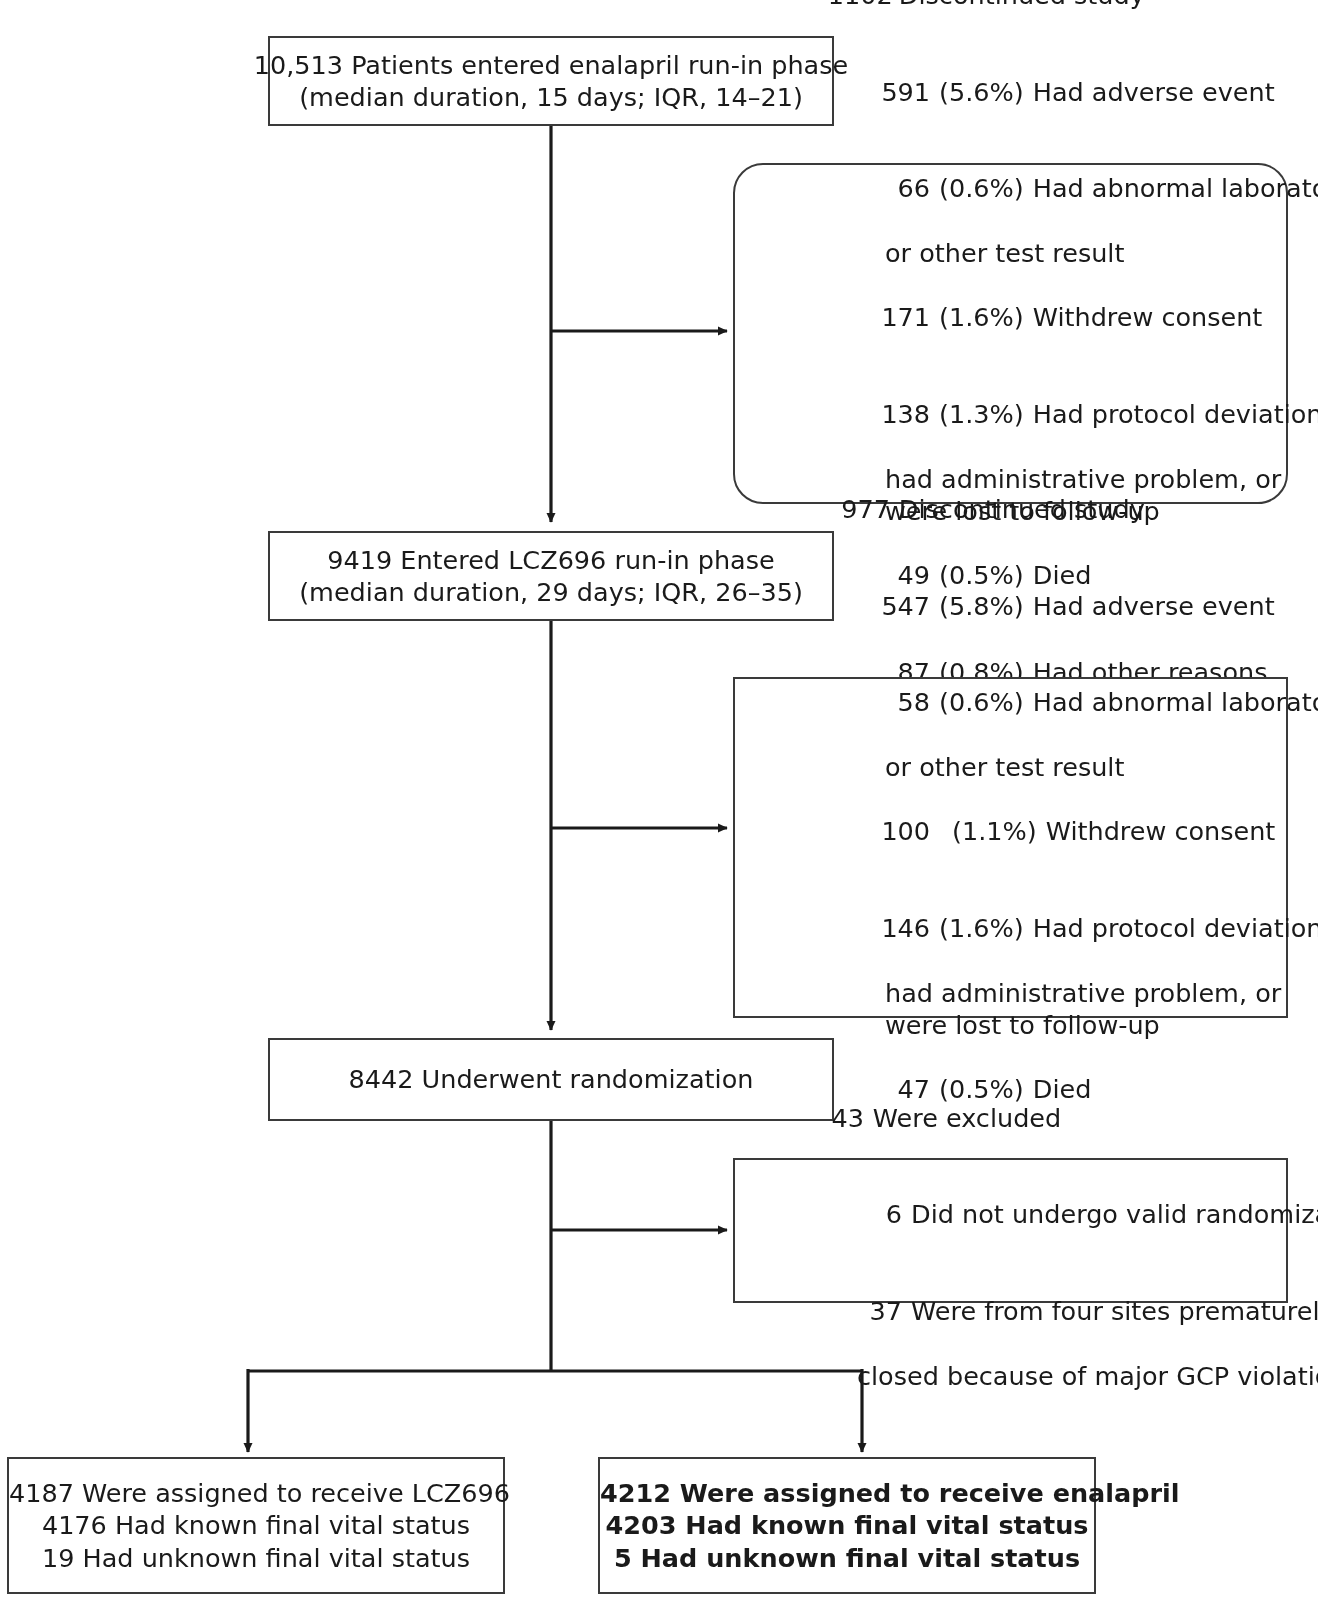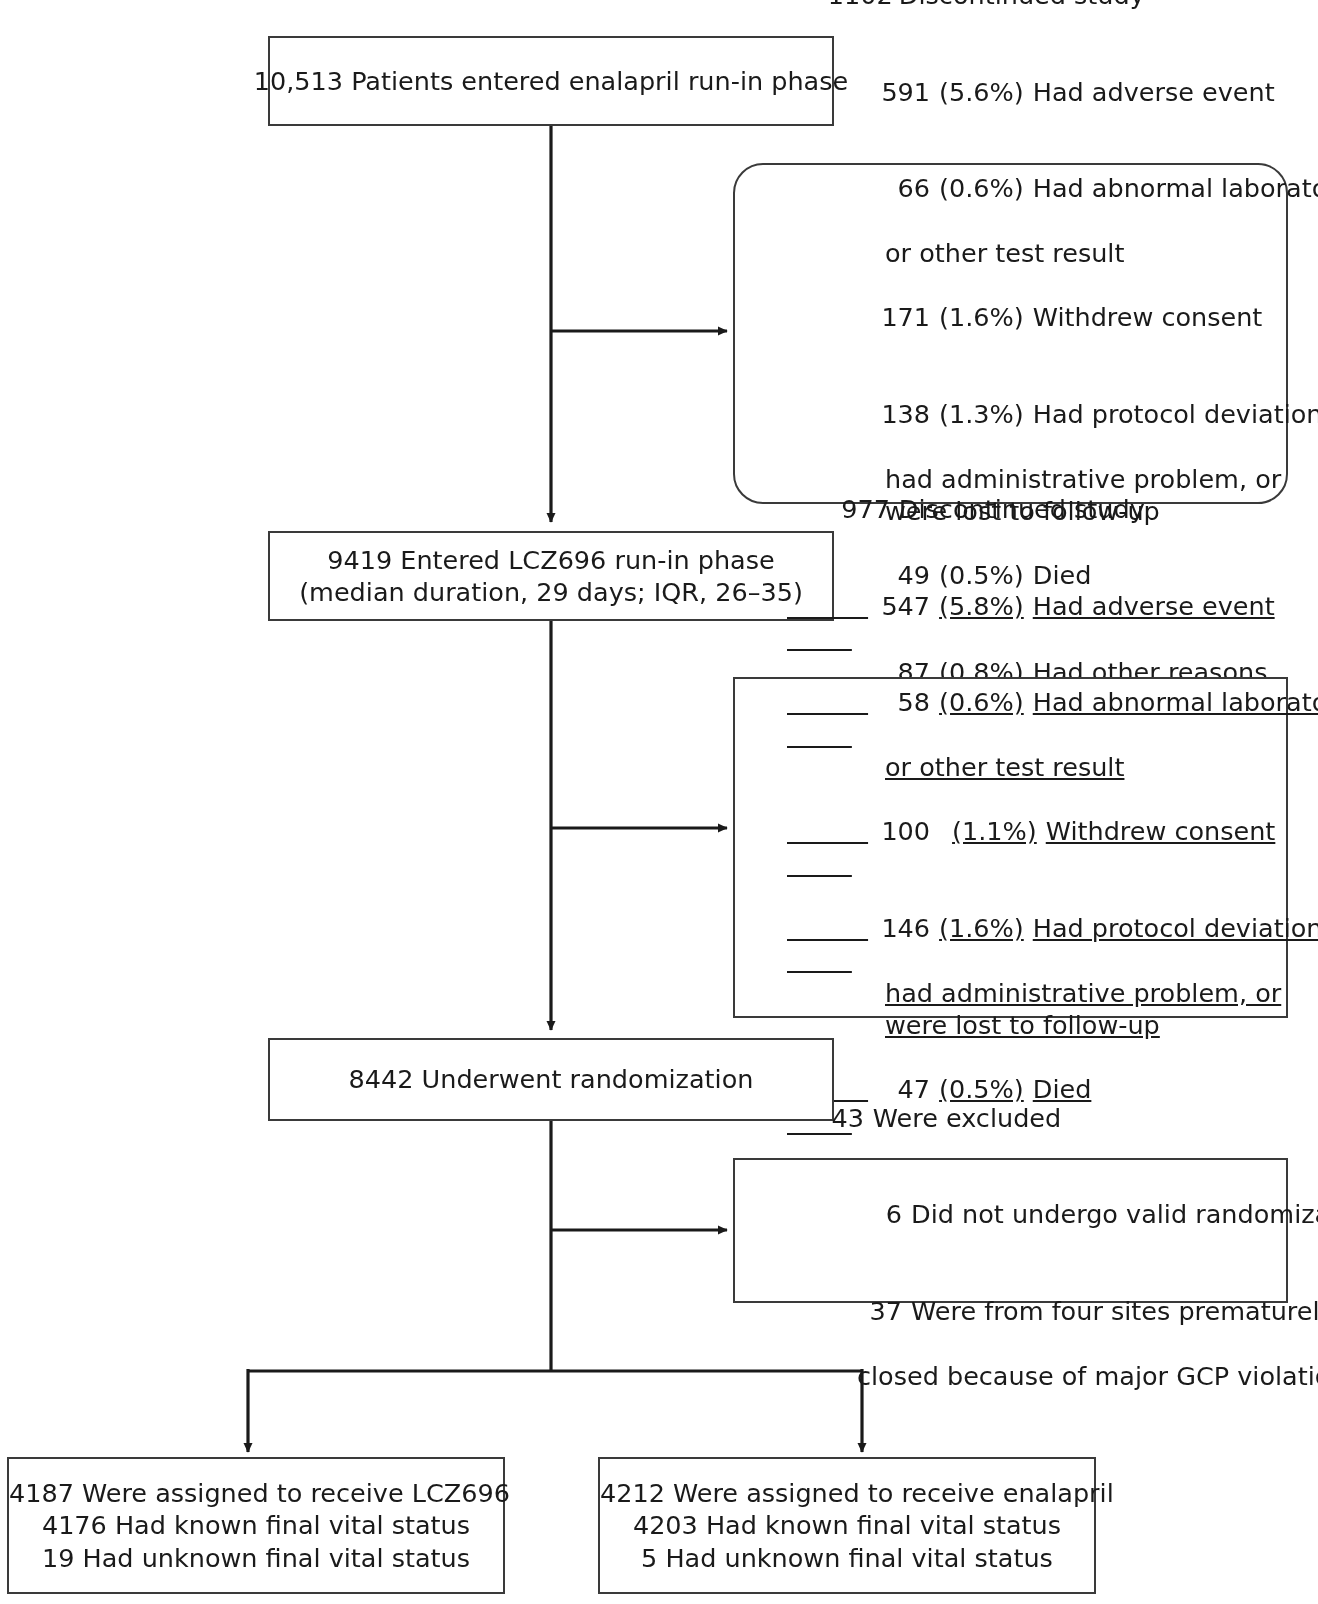--- a/index.html
+++ b/index.html
@@ -89,20 +89,21 @@
     <line x1="248" y1="1371" x2="862" y2="1371" stroke="#1a1a1a" stroke-width="3.2"></line>
 
     <line x1="248" y1="1369" x2="248" y2="1452" stroke="#1a1a1a" stroke-width="3.2" marker-end="url(#arrow)"></line>
 
     <line x1="862" y1="1369" x2="862" y2="1452" stroke="#1a1a1a" stroke-width="3.2" marker-end="url(#arrow)"></line>
   </svg>
 
   <div class="node box-center" style="left:268px; top:36px; width:566px; height:90px; display:flex; align-items:center; justify-content:center;">
     <div class="inner">
       <div class="line">10,513 Patients entered enalapril run-in phase</div>
+      <div class="line">(median duration, 15 days; IQR, 14–21)</div>
     </div>
   </div>
 
   <div class="node box-list" style="left:733px; top:163px; width:555px; height:341px; display:flex; align-items:center;border-radius:30px;">
     <div class="inner" style="padding-left:28px; padding-right:10px; width:100%;">
       <div class="line">
         <span class="num w4">1102</span><span style="margin-left:9px;">Discontinued study</span>
       </div>
       <div style="padding-left:24px;">
         <div class="line">
@@ -135,21 +136,21 @@
       <div class="line">9419 Entered LCZ696 run-in phase</div>
       <div class="line">(median duration, 29 days; IQR, 26–35)</div>
     </div>
   </div>
 
   <div class="node box-list" style="left:733px; top:677px; width:555px; height:341px; display:flex; align-items:center;">
     <div class="inner" style="padding-left:28px; padding-right:10px; width:100%;">
       <div class="line">
         <span class="num w4">977</span><span style="margin-left:9px;">Discontinued study</span>
       </div>
-      <div style="padding-left:24px;text-decoration:underline;">
+      <div style="padding-left:24px;">
         <div class="line">
           <span class="num w3">547</span><span style="margin-left:9px;">(5.8%)</span><span style="margin-left:9px;">Had adverse event</span>
         </div>
         <div class="line">
           <span class="num w3">58</span><span style="margin-left:9px;">(0.6%)</span><span style="margin-left:9px;">Had abnormal laboratory</span>
         </div>
         <div class="line" style="padding-left:98px;">or other test result</div>
         <div class="line">
           <span class="num w3">100</span><span style="margin-left:22px;">(1.1%)</span><span style="margin-left:9px;">Withdrew consent</span>
         </div>
@@ -192,21 +193,21 @@
   </div>
 
   <div class="node" style="left:7px; top:1457px; width:498px; height:137px; display:flex; align-items:center;">
     <div class="inner" style="width:100%; text-align:center;">
       <div class="line">4187 Were assigned to receive LCZ696</div>
       <div class="line">4176 Had known final vital status</div>
       <div class="line">19 Had unknown final vital status</div>
     </div>
   </div>
 
-  <div class="node" style="left:598px; top:1457px; width:498px; height:137px; display:flex; align-items:center;">
+  <div class="node" style="left:598px; top:1457px; width:498px; height:137px; display:flex; align-items:center;font-weight:bold;">
     <div class="inner" style="width:100%; text-align:center;">
       <div class="line">4212 Were assigned to receive enalapril</div>
       <div class="line">4203 Had known final vital status</div>
       <div class="line">5 Had unknown final vital status</div>
     </div>
   </div>
 
 </div>
 
 </body></html>

